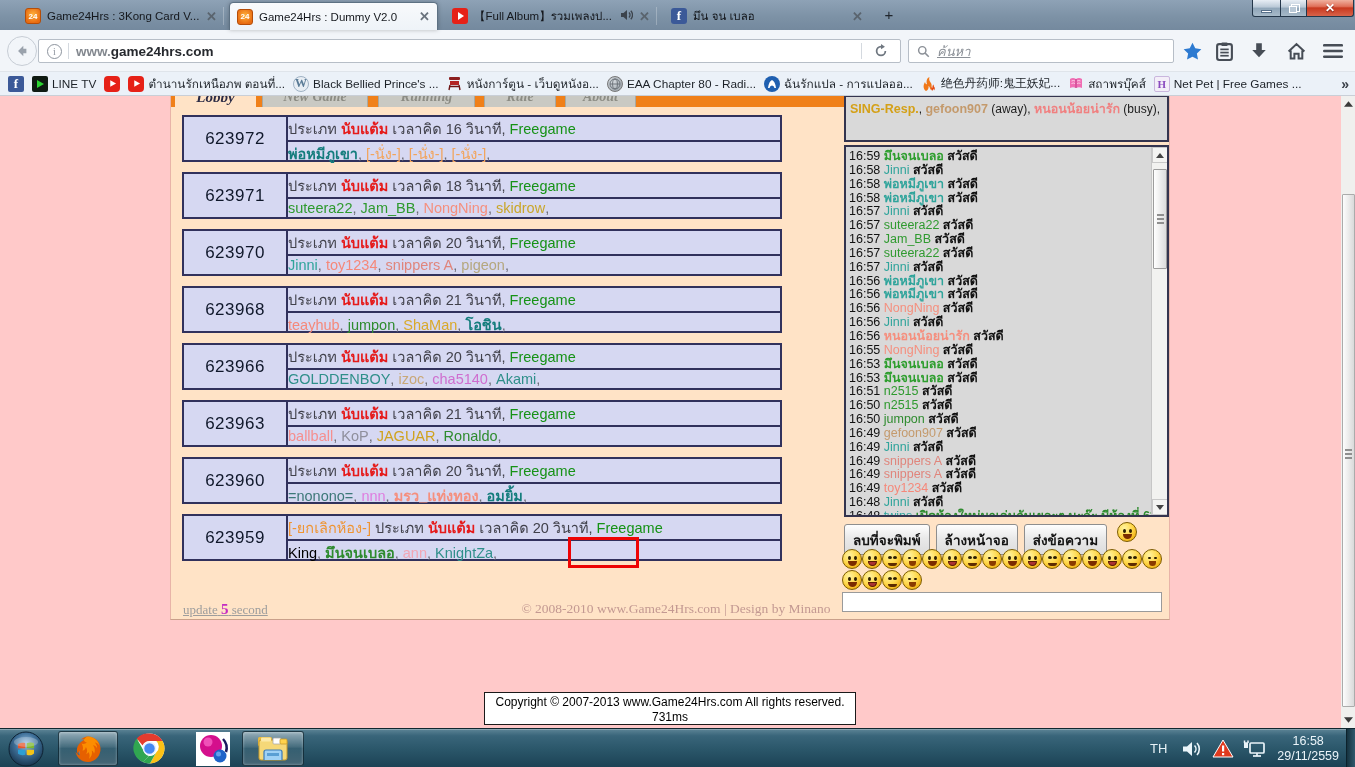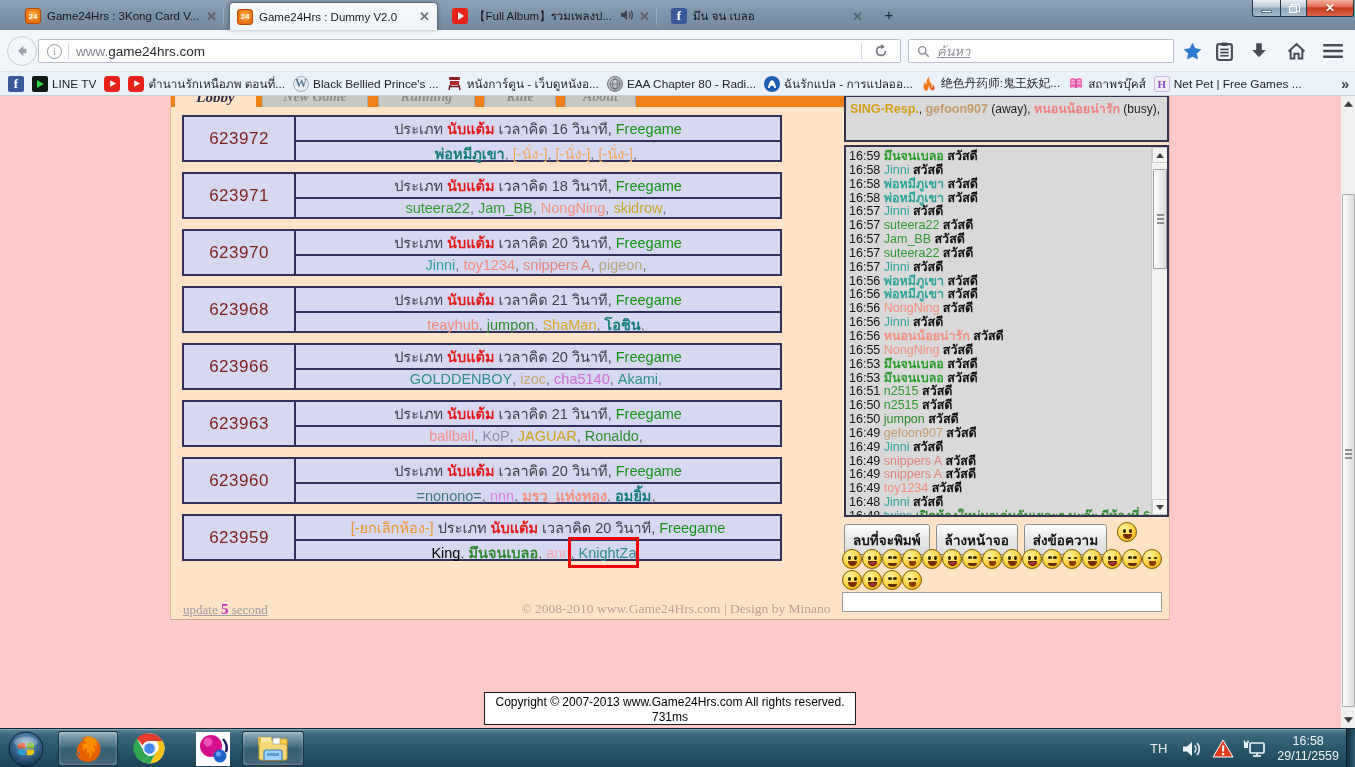--- a/index.html
+++ b/index.html
@@ -44,21 +44,21 @@
   .navbar { position:absolute; left:0; top:30px; width:1355px; height:42px; background:#f2f5f9; z-index:2;
     border-bottom:1px solid #dfe4ea; }
   .backbtn { position:absolute; left:7px; top:6px; width:30px; height:30px; border-radius:50%;
     background:#f2f5f9; border:1.5px solid #c7cdd5; display:flex; align-items:center; justify-content:center; }
   .back-arrow { width:14px; height:14px; fill:#9aa2ac; }
   .urlbar { position:absolute; left:38px; top:9px; width:863px; height:24px; background:#fff; border:1px solid #b7bec7;
     border-radius:2px; display:flex; align-items:center; }
   .info-icon { width:15px; height:15px; border-radius:50%; border:1.5px solid #8d949e; color:#8d949e;
     font-size:10px; font-family:"Liberation Serif",serif; display:flex; align-items:center; justify-content:center; margin:0 6px 0 8px; }
   .url-divider { width:1px; height:16px; background:#d4d9df; margin-right:7px; }
-  .url-text { font-size:13.5px; color:#26292e; }
+  .url-text { font-size:13.5px; color:#26292e;font-weight:bold; }
   .url-text .www { color:#83888f; }
   .reload { margin-left:auto; display:flex; align-items:center; }
   .reload .url-divider { margin:0 0 0 0; }
   .reload svg { width:14px; height:14px; margin:0 12px; }
   .searchbox { position:absolute; left:908px; top:9px; width:266px; height:24px; background:#fff; border:1px solid #b7bec7;
     border-radius:2px; display:flex; align-items:center; }
   .searchbox svg { width:13px; height:13px; margin:0 7px 0 8px; }
   .search-placeholder { font-size:13px; color:#8b9097; font-style:italic;text-decoration:underline; }
   .navicon { position:absolute; top:10px; width:22px; height:22px; display:flex; align-items:center; justify-content:center; }
 
@@ -77,24 +77,24 @@
 
   .site-tabs { position:absolute; left:0px; top:0px; width:673px; height:11px; background:#f08019; overflow:hidden; }
   .site-tab { position:absolute; top:0; height:11px; overflow:hidden; text-align:center;
     font-family:"Liberation Serif",serif; font-style:italic; font-weight:bold; }
   .site-tab .ttext { position:relative; top:-7px; font-size:14px; color:#8c8c84; }
   .site-tab.gray { background:#c9c9c3; border-left:1px solid #a9a9a1; border-right:1px solid #a9a9a1; }
   .site-tab.active-tab { background:#ffe3c6; }
   .site-tab.active-tab .ttext { color:#2b2b45; font-size:15px; }
 
   .room { position:absolute; left:11px; width:600px; height:47px; background:#d6d8f2; border:2px solid #31315c; display:flex; }
-  .room-id { width:112px; border-right:2px solid #31315c; display:flex; align-items:center; justify-content:center;
-    color:#7f1d1d; font-size:17px; letter-spacing:.5px; }
+  .room-id { width:104px; border-right:2px solid #31315c; display:flex; align-items:center; justify-content:center;
+    color:#0f172a; font-size:17px; letter-spacing:.5px; }
   .room-right { flex:1; display:flex; flex-direction:column; }
-  .room-line { flex:1; display:flex; align-items:center; justify-content:center; font-size:14.5px; color:#41414b; white-space:nowrap; }
+  .room-line { flex:1; display:flex; align-items:center; font-size:14.5px; color:#41414b; white-space:nowrap; }
   .room-line.first { border-bottom:2px solid #31315c; }
   .rl-mode { font-weight:bold; color:#e51a1a; }
   .rl-tag { color:#169216; }
   .rl-prefix { font-weight:normal; color:#ef9432; }
   .player-sep { color:#6a6a74; }
 
   .red-annotation { position:absolute; border:3px solid #ee0404; background:transparent; z-index:6; }
 
   .statusbox { position:absolute; left:673px; top:-1px; width:325px; height:47px; background:#d9d9d9;
     border:2px solid #34344e; padding:2px 0 0 4px; font-size:12px; color:#1c1c1c; white-space:nowrap; overflow:hidden; }

